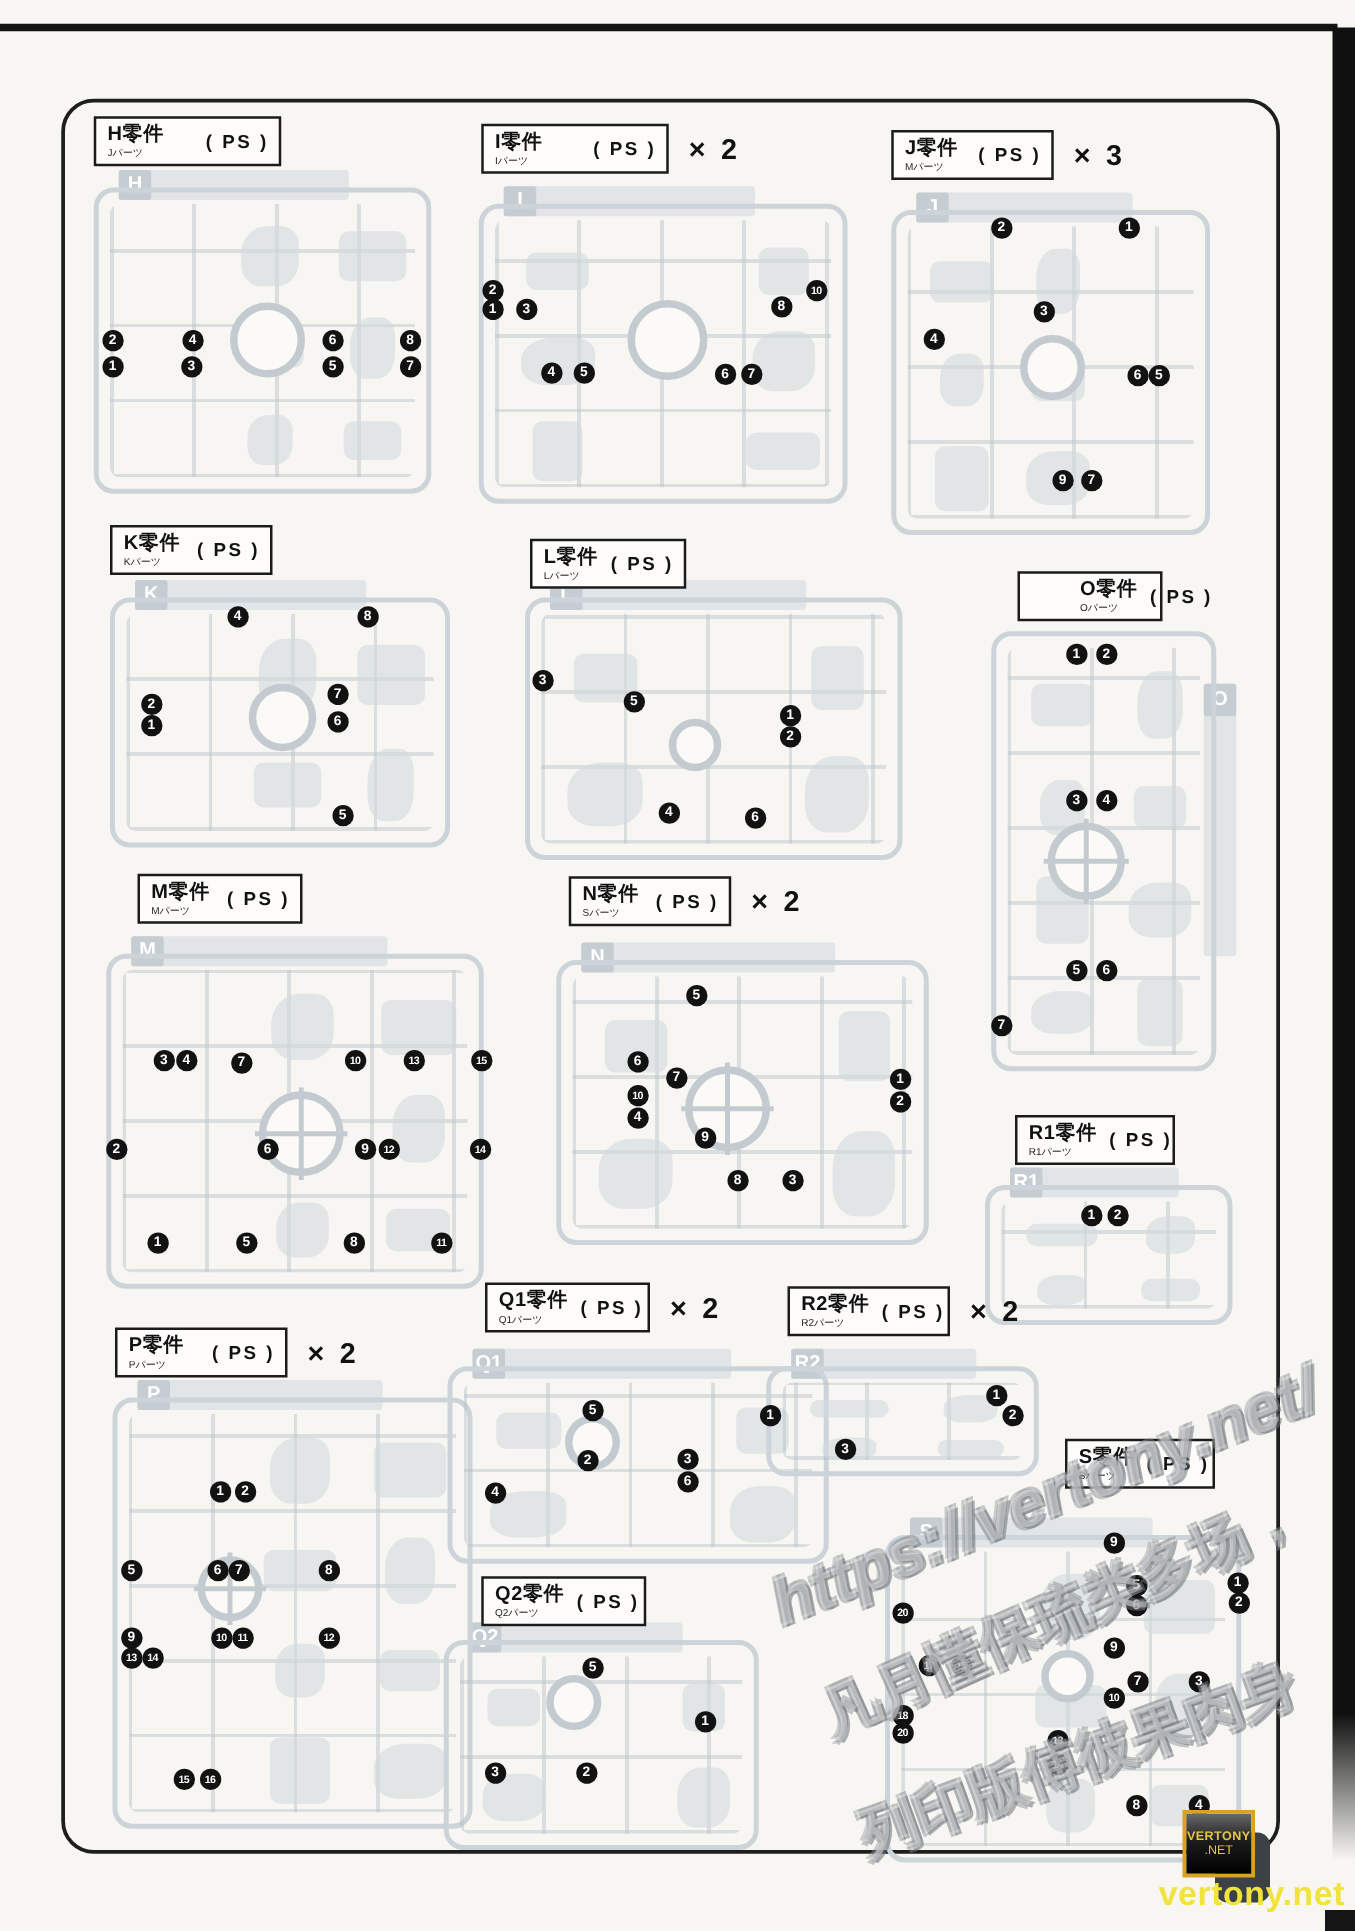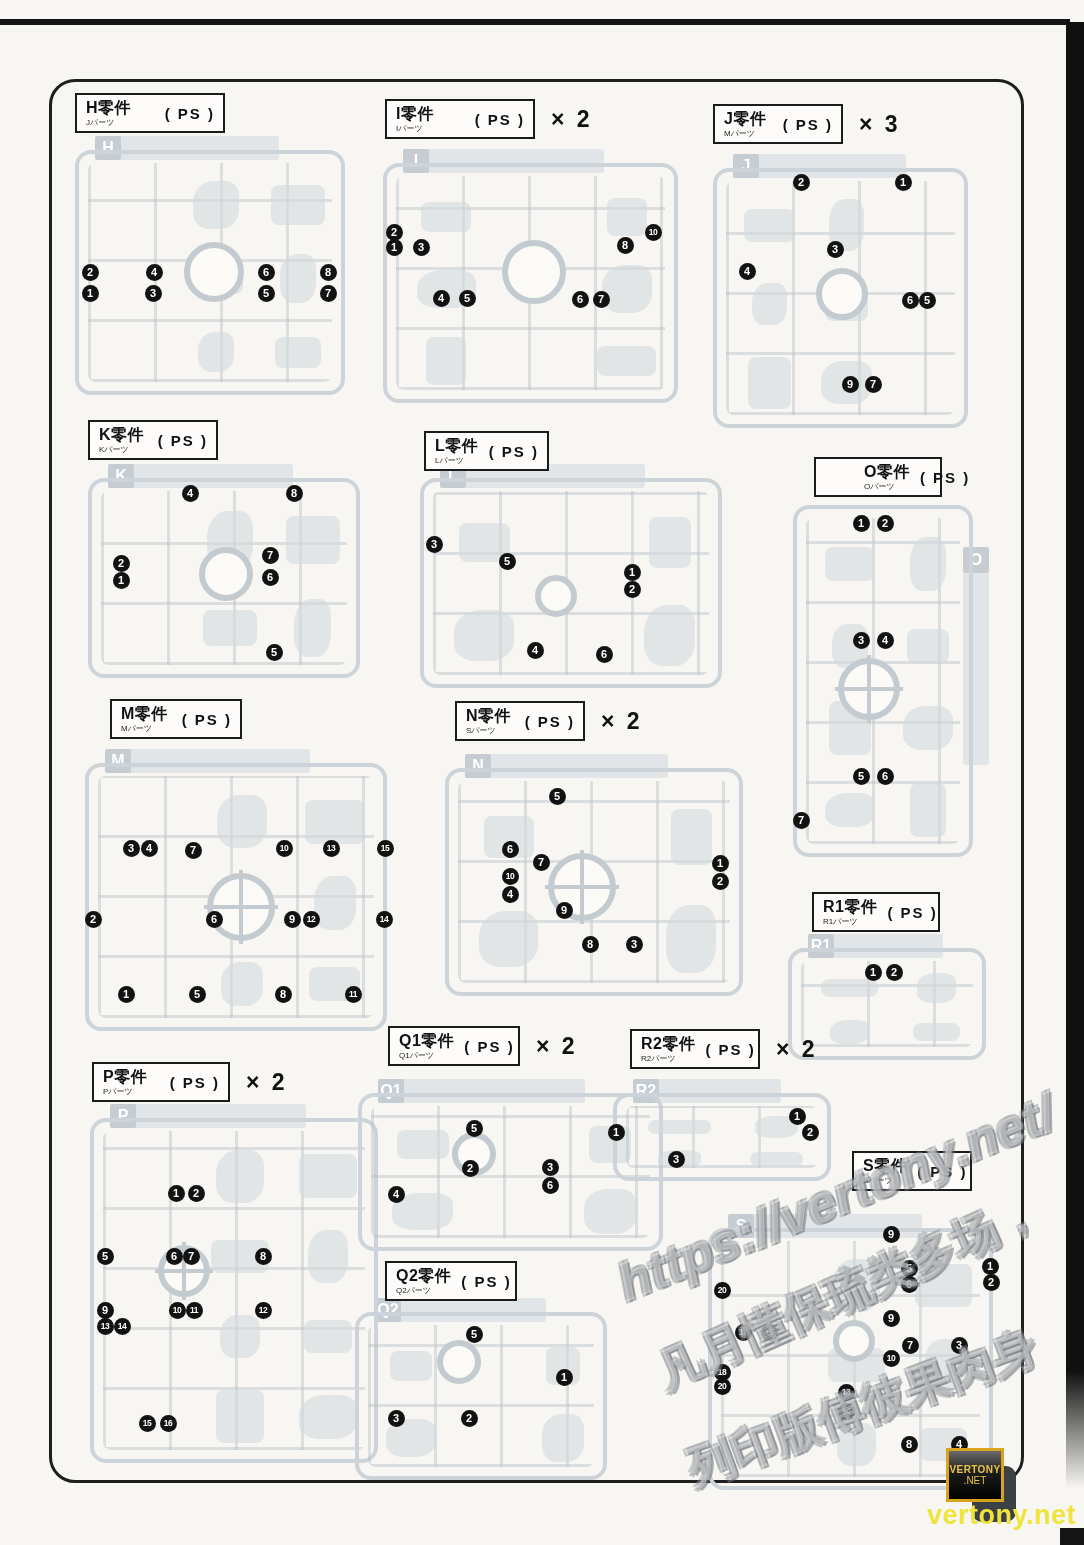--- a/index.html
+++ b/index.html
@@ -225,21 +225,21 @@
         <div class="blob" style="width: 50.9667px; height: 61.38px; left: 220.183px; top: 122.81px; border-radius: 45% 30% 40% 35%;"></div>
         <div class="ring" style="width: 42px; height: 42px; left: 111px; top: 93px;"></div>
         <div class="callout" style="left: 1.5px; top: 53.5px;">3</div>
         <div class="callout" style="left: 74.5px; top: 70.5px;">5</div>
         <div class="callout" style="left: 199.5px; top: 81.5px;">1</div>
         <div class="callout" style="left: 199.5px; top: 98.5px;">2</div>
         <div class="callout" style="left: 102.5px; top: 159.5px;">4</div>
         <div class="callout" style="left: 171.5px; top: 163.5px;">6</div>
       </div>
       <div class="label-row" style="left: 814px; top: 457px;">
-        <div class="plabel" style="width: 128px; padding-left: 48px;">
+        <div class="plabel" style="width: 116px; padding-left: 48px;">
           <div class="plabel-col">
             <div class="plabel-title">O零件</div>
             <div class="plabel-sub">Oパーツ</div>
           </div>
           <div class="plabel-mat">( PS )</div>
         </div>
       </div>
       <div class="runner-frame" style="left: 793px; top: 505px; width: 180px; height: 352px;">
         <div class="tab-right" style="height: 218px;">
           <div class="tab-letter">O</div>

